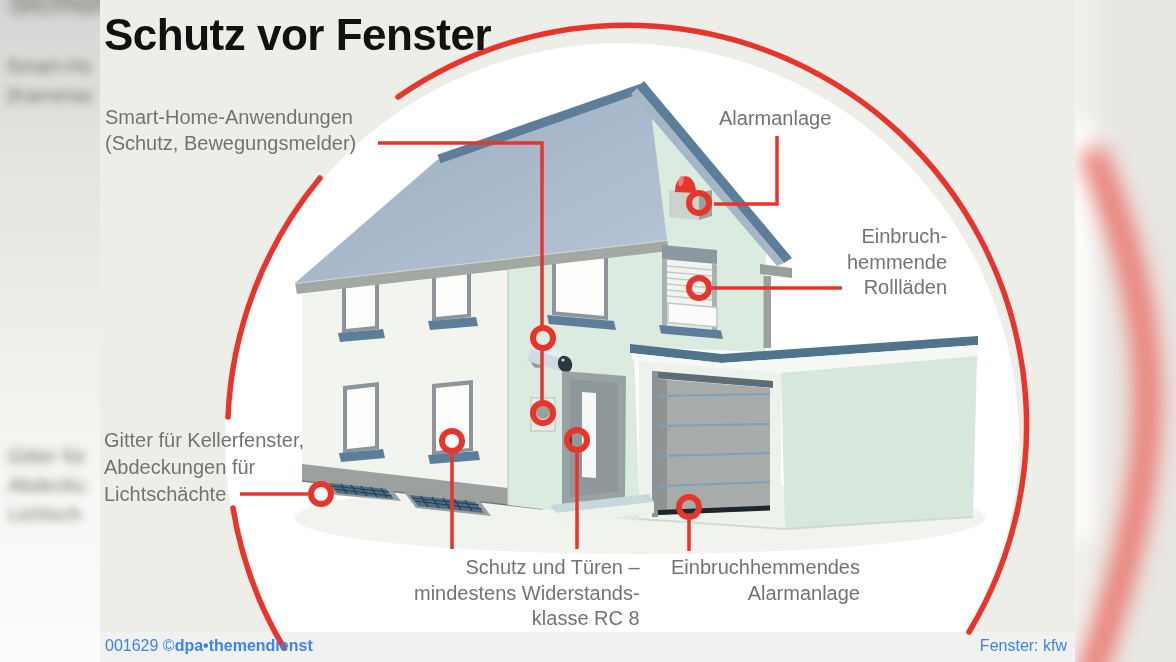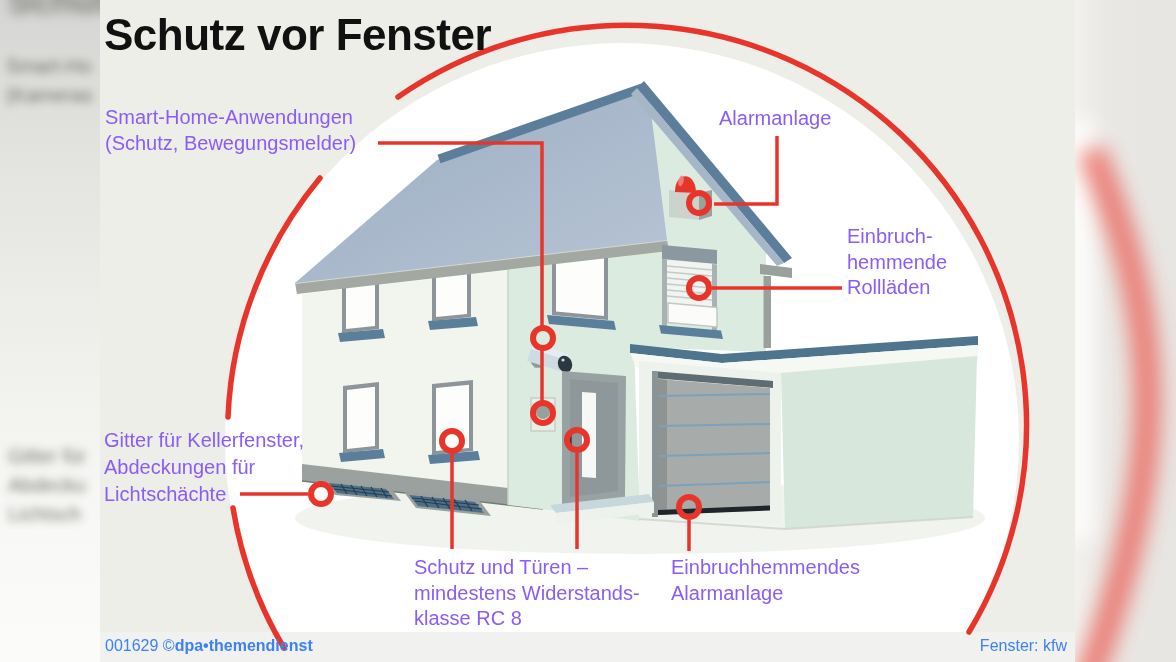--- a/index.html
+++ b/index.html
@@ -11,25 +11,25 @@
     background:linear-gradient(180deg,#d5d5d3 0%,#e2e2df 22%,#efefec 52%,#f8f8f6 80%,#fbfbf9 100%);}
   #side-right{left:1075px;width:101px;
     background:linear-gradient(90deg,#f3f1ee 0%,#eae8e5 30%,#e7e5e2 100%);}
   .ghost{position:absolute;color:#55554e;filter:blur(4px);opacity:.8;
          font-size:20px;line-height:29px;white-space:nowrap;}
   .ghost-title{position:absolute;color:#2e2e2a;filter:blur(6px);opacity:.55;
          font-weight:bold;font-size:36px;white-space:nowrap;}
   
   #panel{position:absolute;left:100px;top:0;width:975px;height:662px;}
   #scene{position:absolute;left:0;top:0;z-index:1;}
-  .lbl{position:absolute;z-index:2;color:#8b5cf6;font-size:20px;line-height:26px;white-space:nowrap;}
+  .lbl{position:absolute;z-index:2;color:#737373;font-size:20px;line-height:26px;white-space:nowrap;}
   #title{position:absolute;left:4px;top:10px;z-index:2;color:#111;
          font-size:44px;font-weight:bold;letter-spacing:-.5px;white-space:nowrap;}
   .lbl-gitter{line-height:27px;}
-  .lbl-small{line-height:25.5px;}
+  .lbl-small{line-height:25.5px;text-align:right;}
   .footer-text{position:absolute;z-index:3;top:637px;font-size:16px;color:#3b82f6;white-space:nowrap;}
   #footer-credit{left:5px;}
   #footer-credit b{font-weight:bold;}
   #footer-source{right:8px;}
 </style>
 </head>
 <body>
 
 <div id="page">
 

